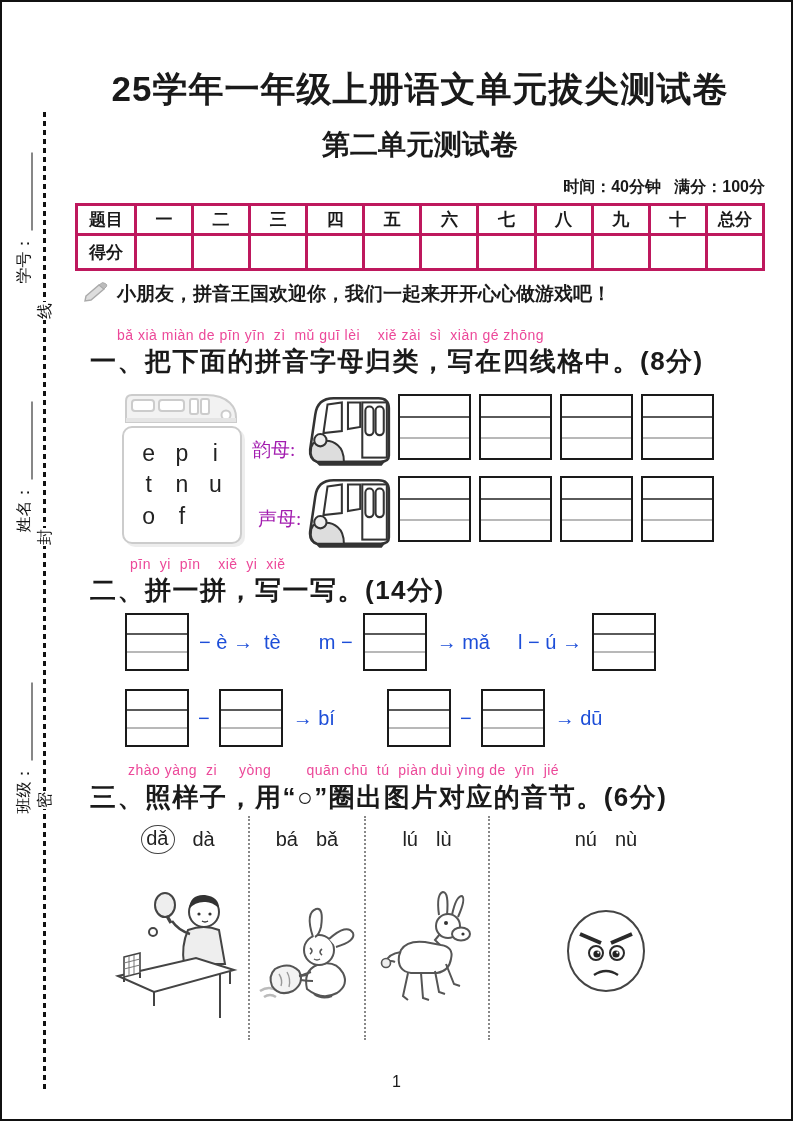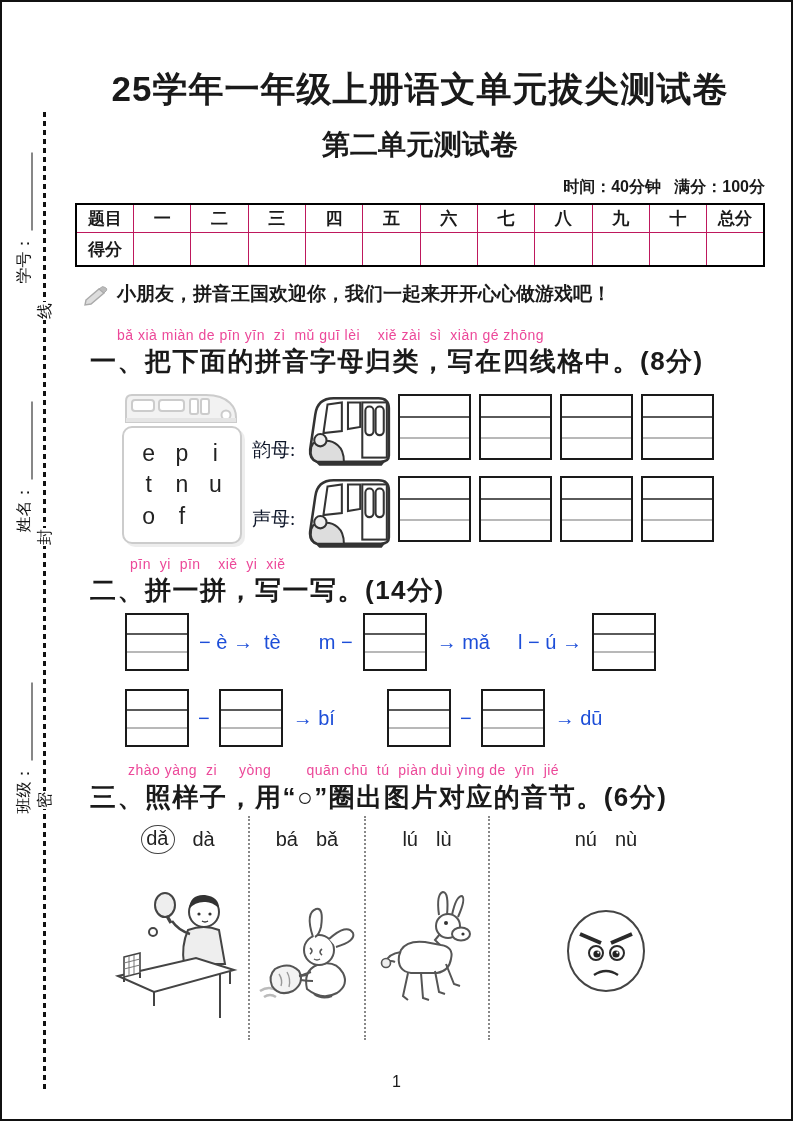--- a/index.html
+++ b/index.html
@@ -27,26 +27,26 @@
   
   .title{position:absolute;left:75px;top:66px;width:690px;text-align:center;
     font-size:35px;font-weight:bold;letter-spacing:1px;}
   .subtitle{position:absolute;left:75px;top:126px;width:690px;text-align:center;
     font-size:28px;font-weight:bold;}
   .meta{position:absolute;right:28px;top:177px;font-size:16px;font-weight:bold;white-space:pre;}
 
   
   table.score{position:absolute;left:75px;top:203px;width:690px;border-collapse:collapse;
     table-layout:fixed;border:2px solid #000;}
-  table.score td{border:1px solid #be185d;text-align:center;font-size:17px;font-weight:bold;padding:0;}
+  table.score td{border:3px solid #be185d;text-align:center;font-size:17px;font-weight:bold;padding:0;}
   table.score tr.hdr td{height:27px;}
   table.score tr.val td{height:32px;}
 
   
-  .intro{position:absolute;left:83px;top:281px;display:flex;align-items:flex-end;gap:7px;
+  .intro{position:absolute;left:83px;top:281px;display:flex;align-items:flex-start;gap:7px;
     font-size:19px;font-weight:bold;}
 
   .pinyin{position:absolute;font-size:14px;color:#ec4899;white-space:pre;letter-spacing:0.5px;}
   .qheading{position:absolute;font-size:26px;font-weight:bold;letter-spacing:1.5px;white-space:nowrap;}
 
   
   .fourline{position:relative;background:#fff;border:2px solid #1a1a1a;box-sizing:border-box;}
   .fourline .l1,.fourline .l2{position:absolute;left:0;right:0;height:0;}
   .fourline .l1{top:33%;border-top:2px solid #5a5a5a;}
   .fourline .l2{top:66%;border-top:2px solid #b8b8b8;}
@@ -55,21 +55,21 @@
   .q2box{width:64px;height:58px;}
 
   .letterbox{
     position:absolute;left:122px;top:426px;width:120px;height:118px;box-sizing:border-box;
     border:2.5px solid #ccc;border-radius:10px;background:#fff;
     box-shadow:3px 3px 0 rgba(0,0,0,0.07);
     display:grid;grid-template-columns:repeat(3,1fr);align-items:center;justify-items:center;
     padding:10px 8px;font-size:23px;color:#222;
   }
   .kaiti{font-family:"Liberation Serif",serif;}
-  .rowlabel{position:absolute;font-size:19px;color:#0f172a;}
+  .rowlabel{position:absolute;font-size:19px;color:#a21caf;}
   .gridrow{position:absolute;display:flex;gap:8px;}
 
   .ptext{font-size:20px;color:#1d4ed8;white-space:pre;}
   .q2row{position:absolute;display:flex;align-items:center;}
 
   
   .q3grid{position:absolute;left:108px;top:816px;width:614px;height:224px;
     display:grid;grid-template-columns:142px 116px 124px 232px;}
   .q3col{display:flex;flex-direction:column;align-items:center;border-right:2px dotted #888;}
   .q3col:last-child{border-right:none;}
@@ -195,21 +195,21 @@
   <div class="fourline carriage">
       <div class="l1"></div>
       <div class="l2"></div>
     </div>
   <div class="fourline carriage">
       <div class="l1"></div>
       <div class="l2"></div>
     </div>
 </div>
 
-<span class="rowlabel kaiti" style="left:252px;top:506px;">声母:</span>
+<span class="rowlabel kaiti" style="left:258px;top:506px;">声母:</span>
 <svg style="position:absolute;left:303px;top:474px;" width="92" height="76" viewBox="0 0 90 74">
   <path d="M14 68 Q6 66 7 56 L12 22 Q14 6 30 6 L74 6 Q84 6 84 16 L84 62 Q84 68 76 68 Z" fill="#fff" stroke="#333" stroke-width="2.5"></path>
   <path d="M10 50 Q26 44 34 52 Q40 57 40 68 L14 68 Q6 66 8 54 Z" fill="#ddd" stroke="#333" stroke-width="2"></path>
   <path d="M24 12 L38 10 L38 38 L20 40 Z" fill="#fff" stroke="#333" stroke-width="2"></path>
   <polygon points="44,10 56,10 56,34 44,36" fill="#fff" stroke="#333" stroke-width="2"></polygon>
   <rect x="58" y="10" width="24" height="54" fill="#fff" stroke="#333" stroke-width="2"></rect>
   <rect x="61" y="14" width="8" height="28" rx="4" fill="#fff" stroke="#333" stroke-width="2"></rect>
   <rect x="71" y="14" width="8" height="28" rx="4" fill="#fff" stroke="#333" stroke-width="2"></rect>
   <circle cx="17" cy="47" r="6" fill="#eee" stroke="#333" stroke-width="2"></circle>
   <path d="M12 68 L80 68 L77 72 L16 72 Z" fill="#333"></path>

